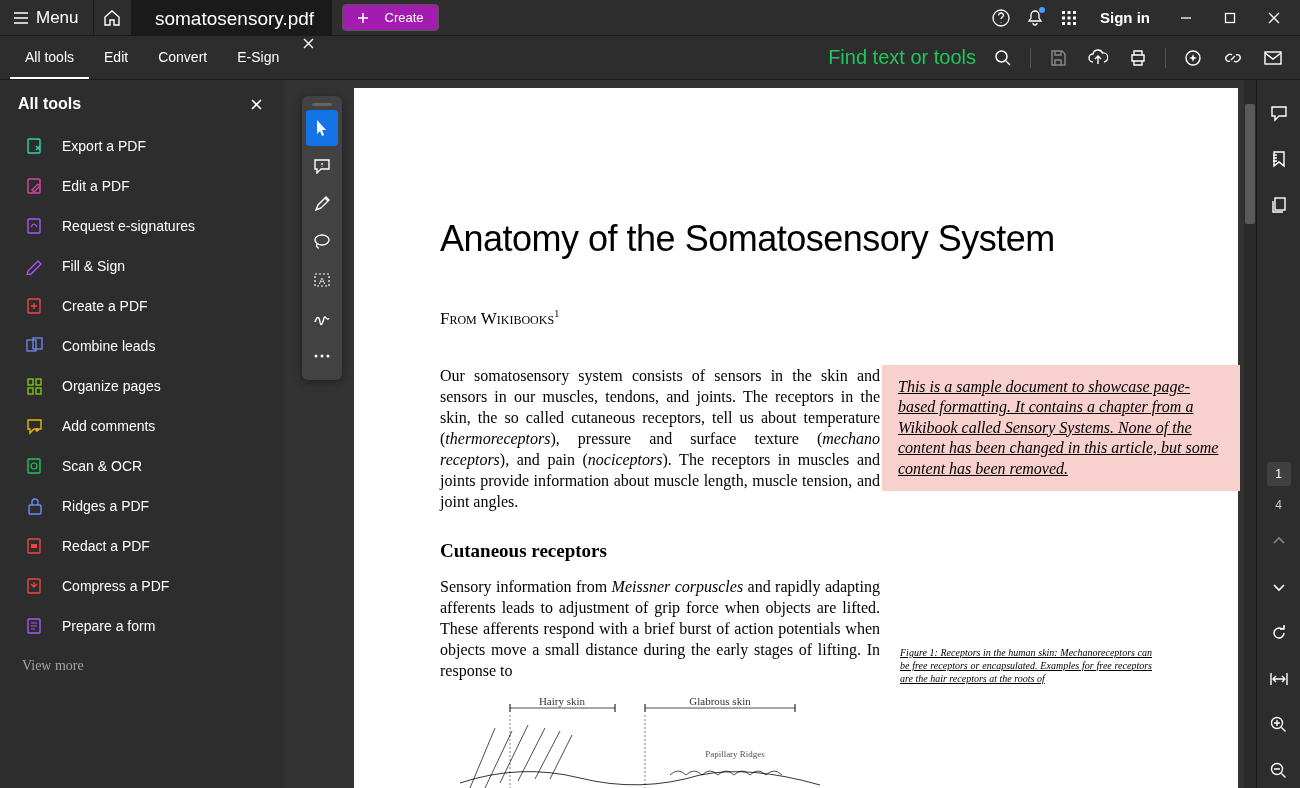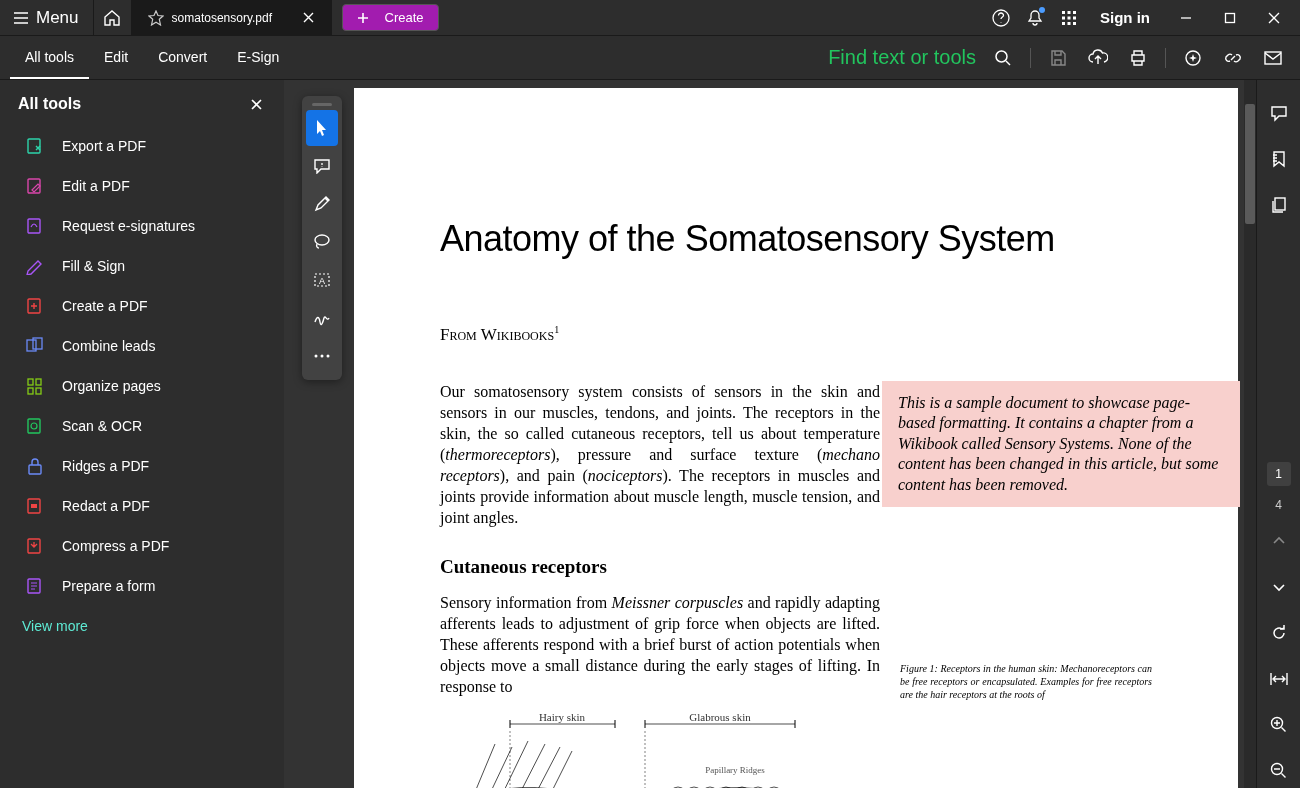--- a/index.html
+++ b/index.html
@@ -1,20 +1,20 @@
 <!DOCTYPE html>
 <html><head>
 <meta charset="utf-8">
 <style>
 * { margin: 0; padding: 0; box-sizing: border-box; }
 body { font-family: -apple-system, "Segoe UI", sans-serif; background: #1a1a1a; width: 1300px; height: 788px; overflow: hidden; color: #fff; }
 .titlebar { height: 36px; background: #2d2d2d; display: flex; align-items: center; border-bottom: 1px solid #1a1a1a; }
 .menu-btn { display: flex; align-items: center; gap: 8px; padding: 0 14px; height: 100%; font-size: 17px; cursor: pointer; border-right: 1px solid #1a1a1a; }
 .home-btn { width: 38px; height: 100%; display: flex; align-items: center; justify-content: center; cursor: pointer; border-right: 1px solid #1a1a1a; }
-.tab { display: flex; align-items: center; gap: 8px; padding: 0 10px 0 16px; height: 100%; background: #1a1a1a; font-size: 12px; min-width: 200px; }
+.tab { display: flex; align-items: center; gap: 8px; padding: 0 10px 0 16px; height: 100%; background: #1a1a1a; font-size: 19px; min-width: 200px; flex-direction: column; }
 .tab-close { width: 26px; height: 26px; display: flex; align-items: center; justify-content: center; cursor: pointer; border-radius: 2px; margin-left: auto; }
 .create-btn { margin-left: 10px; display: flex; align-items: center; gap: 16px; padding: 5px 14px; border: 1px solid #555; border-radius: 4px; font-size: 13px; cursor: pointer; background: #a21caf; }
 .titlebar-spacer { flex: 1; }
 .titlebar-right { display: flex; align-items: center; height: 100%; padding-right: 4px; }
 .tb-icon { width: 34px; height: 34px; display: flex; align-items: center; justify-content: center; cursor: pointer; position: relative; }
 .notif-dot { position: absolute; top: 6px; right: 7px; width: 6px; height: 6px; background: #4b9cff; border-radius: 50%; }
 .signin { font-weight: 600; font-size: 15px; padding: 0 14px; cursor: pointer; }
 .win-btn { width: 44px; height: 100%; display: flex; align-items: center; justify-content: center; cursor: pointer; }
 .toolbar { height: 44px; background: #2d2d2d; display: flex; align-items: center; padding: 0 10px; border-bottom: 1px solid #1a1a1a; }
 .tb-tab { padding: 0 15px; height: 100%; display: flex; align-items: center; font-size: 14px; cursor: pointer; border-bottom: 2px solid transparent; }
@@ -24,35 +24,35 @@
 .find-text { font-size: 20px; color: #22c55e; margin-right: 4px; }
 .tb-btn { width: 34px; height: 34px; display: flex; align-items: center; justify-content: center; cursor: pointer; }
 .tb-divider { width: 1px; height: 20px; background: #555; margin: 0 4px; }
 .main { display: flex; height: calc(100% - 80px); }
 .sidebar { width: 284px; background: #2d2d2d; padding: 14px 18px; display: flex; flex-direction: column; }
 .sidebar-header { display: flex; align-items: center; justify-content: space-between; margin-bottom: 12px; }
 .sidebar-title { font-size: 16px; font-weight: 600; }
 .sidebar-close { width: 20px; height: 20px; display: flex; align-items: center; justify-content: center; cursor: pointer; }
 .tool-item { display: flex; align-items: center; gap: 18px; padding: 11px 8px; font-size: 14px; cursor: pointer; border-radius: 4px; }
 .tool-icon { width: 18px; height: 18px; display: flex; align-items: center; justify-content: center; }
-.view-more { color: #5eead4; font-size: 14px; padding: 12px 4px; cursor: pointer; }
+.view-more { color: #a3a3a3; font-size: 14px; padding: 12px 4px; cursor: pointer; font-family: Liberation Serif, serif; }
 .content { flex: 1; display: flex; background: #2d2d2d; position: relative; }
 .floating-tools { position: absolute; left: 18px; top: 16px; width: 40px; background: #424242; border-radius: 6px; padding: 4px; box-shadow: 0 2px 8px rgba(0,0,0,0.4); z-index: 5; }
 .ft-handle { height: 8px; display: flex; justify-content: center; align-items: center; margin-bottom: 2px; }
 .ft-handle::before { content: ""; width: 20px; height: 3px; background: #666; border-radius: 2px; }
 .ft-btn { width: 32px; height: 36px; display: flex; align-items: center; justify-content: center; cursor: pointer; border-radius: 4px; margin: 2px auto; }
 .ft-btn.active { background: #1473e6; }
 .page-area { flex: 1; background: #333; padding: 8px 0 0 70px; overflow: hidden; position: relative; }
 .page { width: 884px; height: 780px; background: #fff; color: #000; padding: 130px 86px 0 86px; font-family: Georgia, serif; position: relative; }
-.doc-title { font-family: "Helvetica Neue", Arial, sans-serif; font-size: 36px; font-weight: 400; margin-bottom: 64px; letter-spacing: -0.5px; }
+.doc-title { font-family: "Helvetica Neue", Arial, sans-serif; font-size: 36px; font-weight: 400; margin-bottom: 48px; letter-spacing: -0.5px; }
 .doc-subtitle { font-variant: small-caps; font-size: 17px; margin-bottom: 36px; }
 .doc-subtitle sup { font-size: 10px; vertical-align: super; }
 .doc-body { display: flex; gap: 20px; align-items: flex-start; }
 .doc-main { width: 440px; font-size: 16px; line-height: 1.32; text-align: justify; }
-.doc-side { flex: 1; }
+.doc-side { flex: 1; text-decoration: underline; }
 .pink-box { background: #f8d0cd; padding: 12px 16px; font-style: italic; font-size: 16px; line-height: 1.28; margin-left: -18px; margin-right: -88px; }
 .doc-h2 { font-family: Liberation Serif, serif; font-size: 19px; font-weight: 600; margin: 26px 0 12px; }
 .figure-caption { font-style: italic; font-size: 10px; line-height: 1.3; text-align: justify; margin-top: 155px; }
 .skin-diagram { margin-top: 12px; height: 100px; position: relative; }
 .right-rail { width: 44px; background: #2d2d2d; display: flex; flex-direction: column; align-items: center; padding-top: 16px; gap: 12px; border-left: 1px solid #1a1a1a; }
 .rr-btn { width: 34px; height: 34px; display: flex; align-items: center; justify-content: center; cursor: pointer; }
 .rr-spacer { flex: 1; }
 .page-num-badge { width: 24px; height: 24px; background: #404040; border-radius: 3px; display: flex; align-items: center; justify-content: center; font-size: 12px; }
 .page-total { font-size: 12px; color: #ccc; }
 .scrollbar-track { position: absolute; right: 0; top: 0; width: 12px; height: 100%; background: #2a2a2a; }
@@ -255,20 +255,29 @@
         <div class="tool-item">
           <span class="tool-icon">
             <svg width="18" height="18" viewBox="0 0 18 18">
               <rect x="2" y="2" width="5" height="6" fill="none" stroke="#84cc16" stroke-width="1.3"></rect>
               <rect x="10" y="2" width="5" height="6" fill="none" stroke="#84cc16" stroke-width="1.3"></rect>
               <rect x="2" y="11" width="5" height="6" fill="none" stroke="#84cc16" stroke-width="1.3"></rect>
               <rect x="10" y="11" width="5" height="6" fill="none" stroke="#84cc16" stroke-width="1.3"></rect>
             </svg>
           </span>
           <span>Organize pages</span>
+        </div>
+        <div class="tool-item">
+          <span class="tool-icon">
+            <svg width="18" height="18" viewBox="0 0 18 18">
+              <path d="M2 3h13v9H8l-4 4v-4H2z" fill="none" stroke="#eab308" stroke-width="1.4"></path>
+              <path d="M11 11v4M9 13h4" stroke="#eab308" stroke-width="1.4"></path>
+            </svg>
+          </span>
+          <span>Add comments</span>
         </div>
         <div class="tool-item">
           <span class="tool-icon">
             <svg width="18" height="18" viewBox="0 0 18 18">
               <rect x="2" y="2" width="12" height="14" rx="1" fill="none" stroke="#22c55e" stroke-width="1.4"></rect>
               <circle cx="8" cy="9" r="3" fill="none" stroke="#22c55e" stroke-width="1.2"></circle>
             </svg>
           </span>
           <span>Scan &amp; OCR</span>
         </div>

